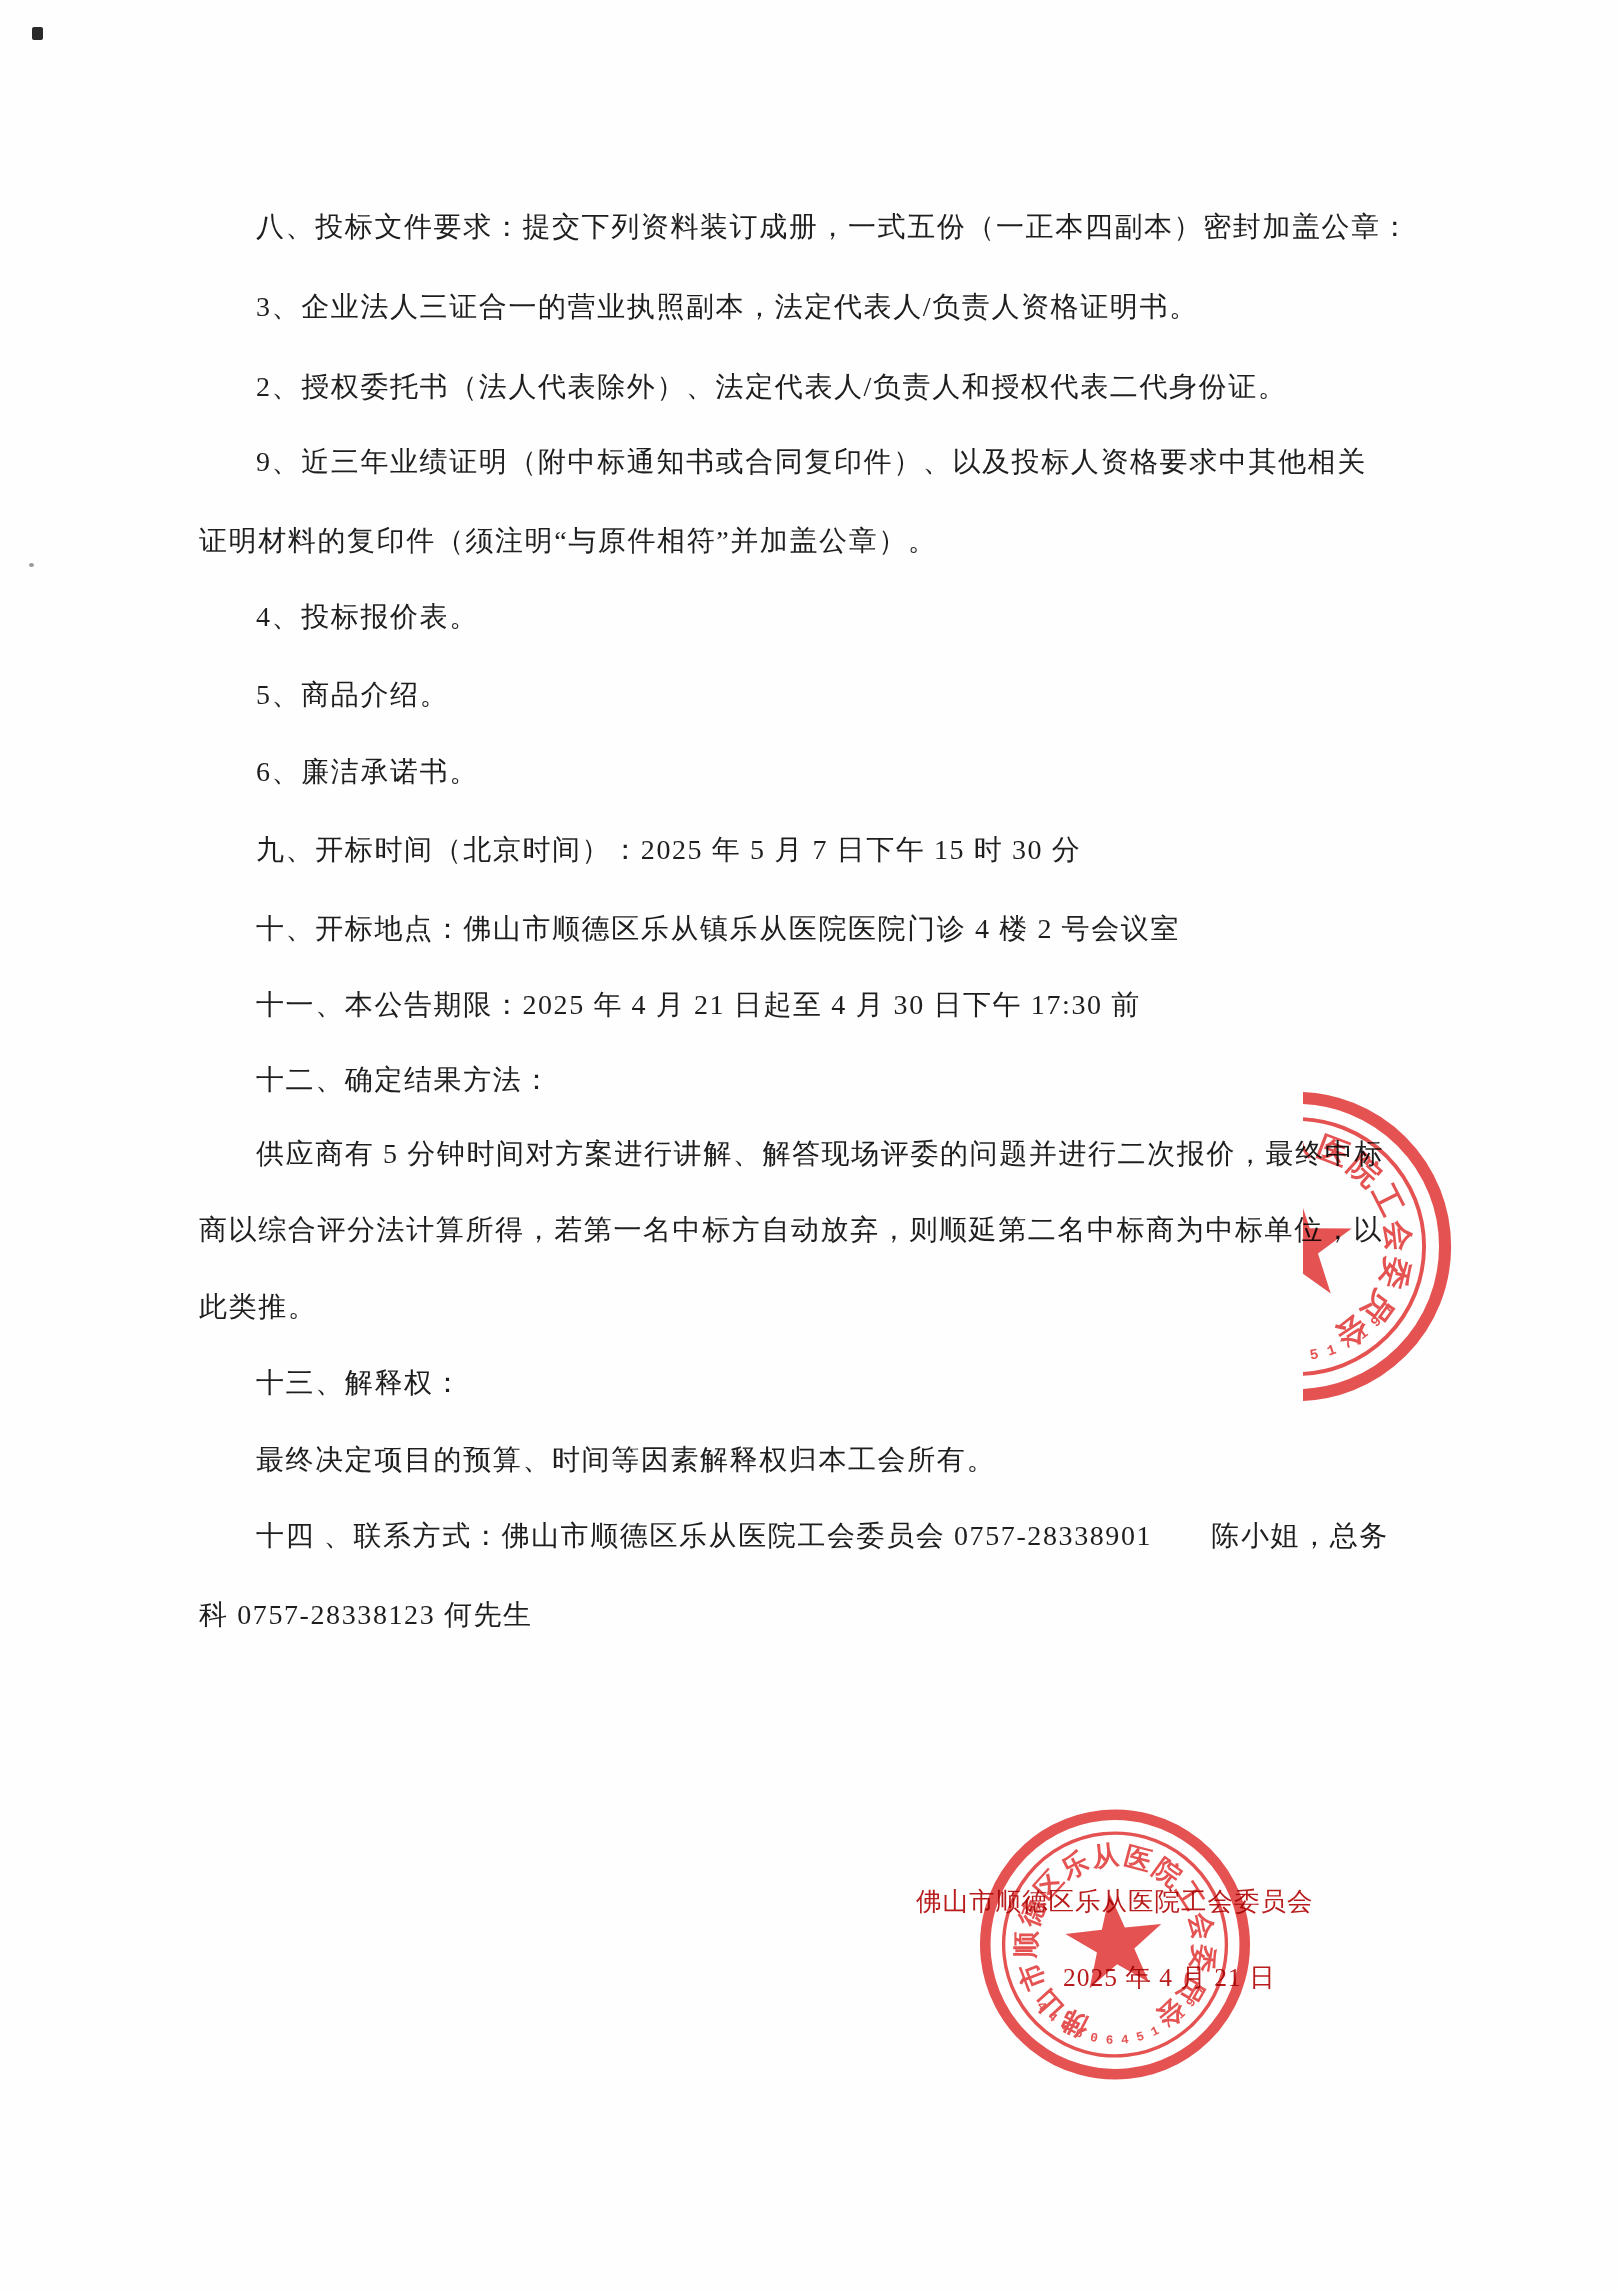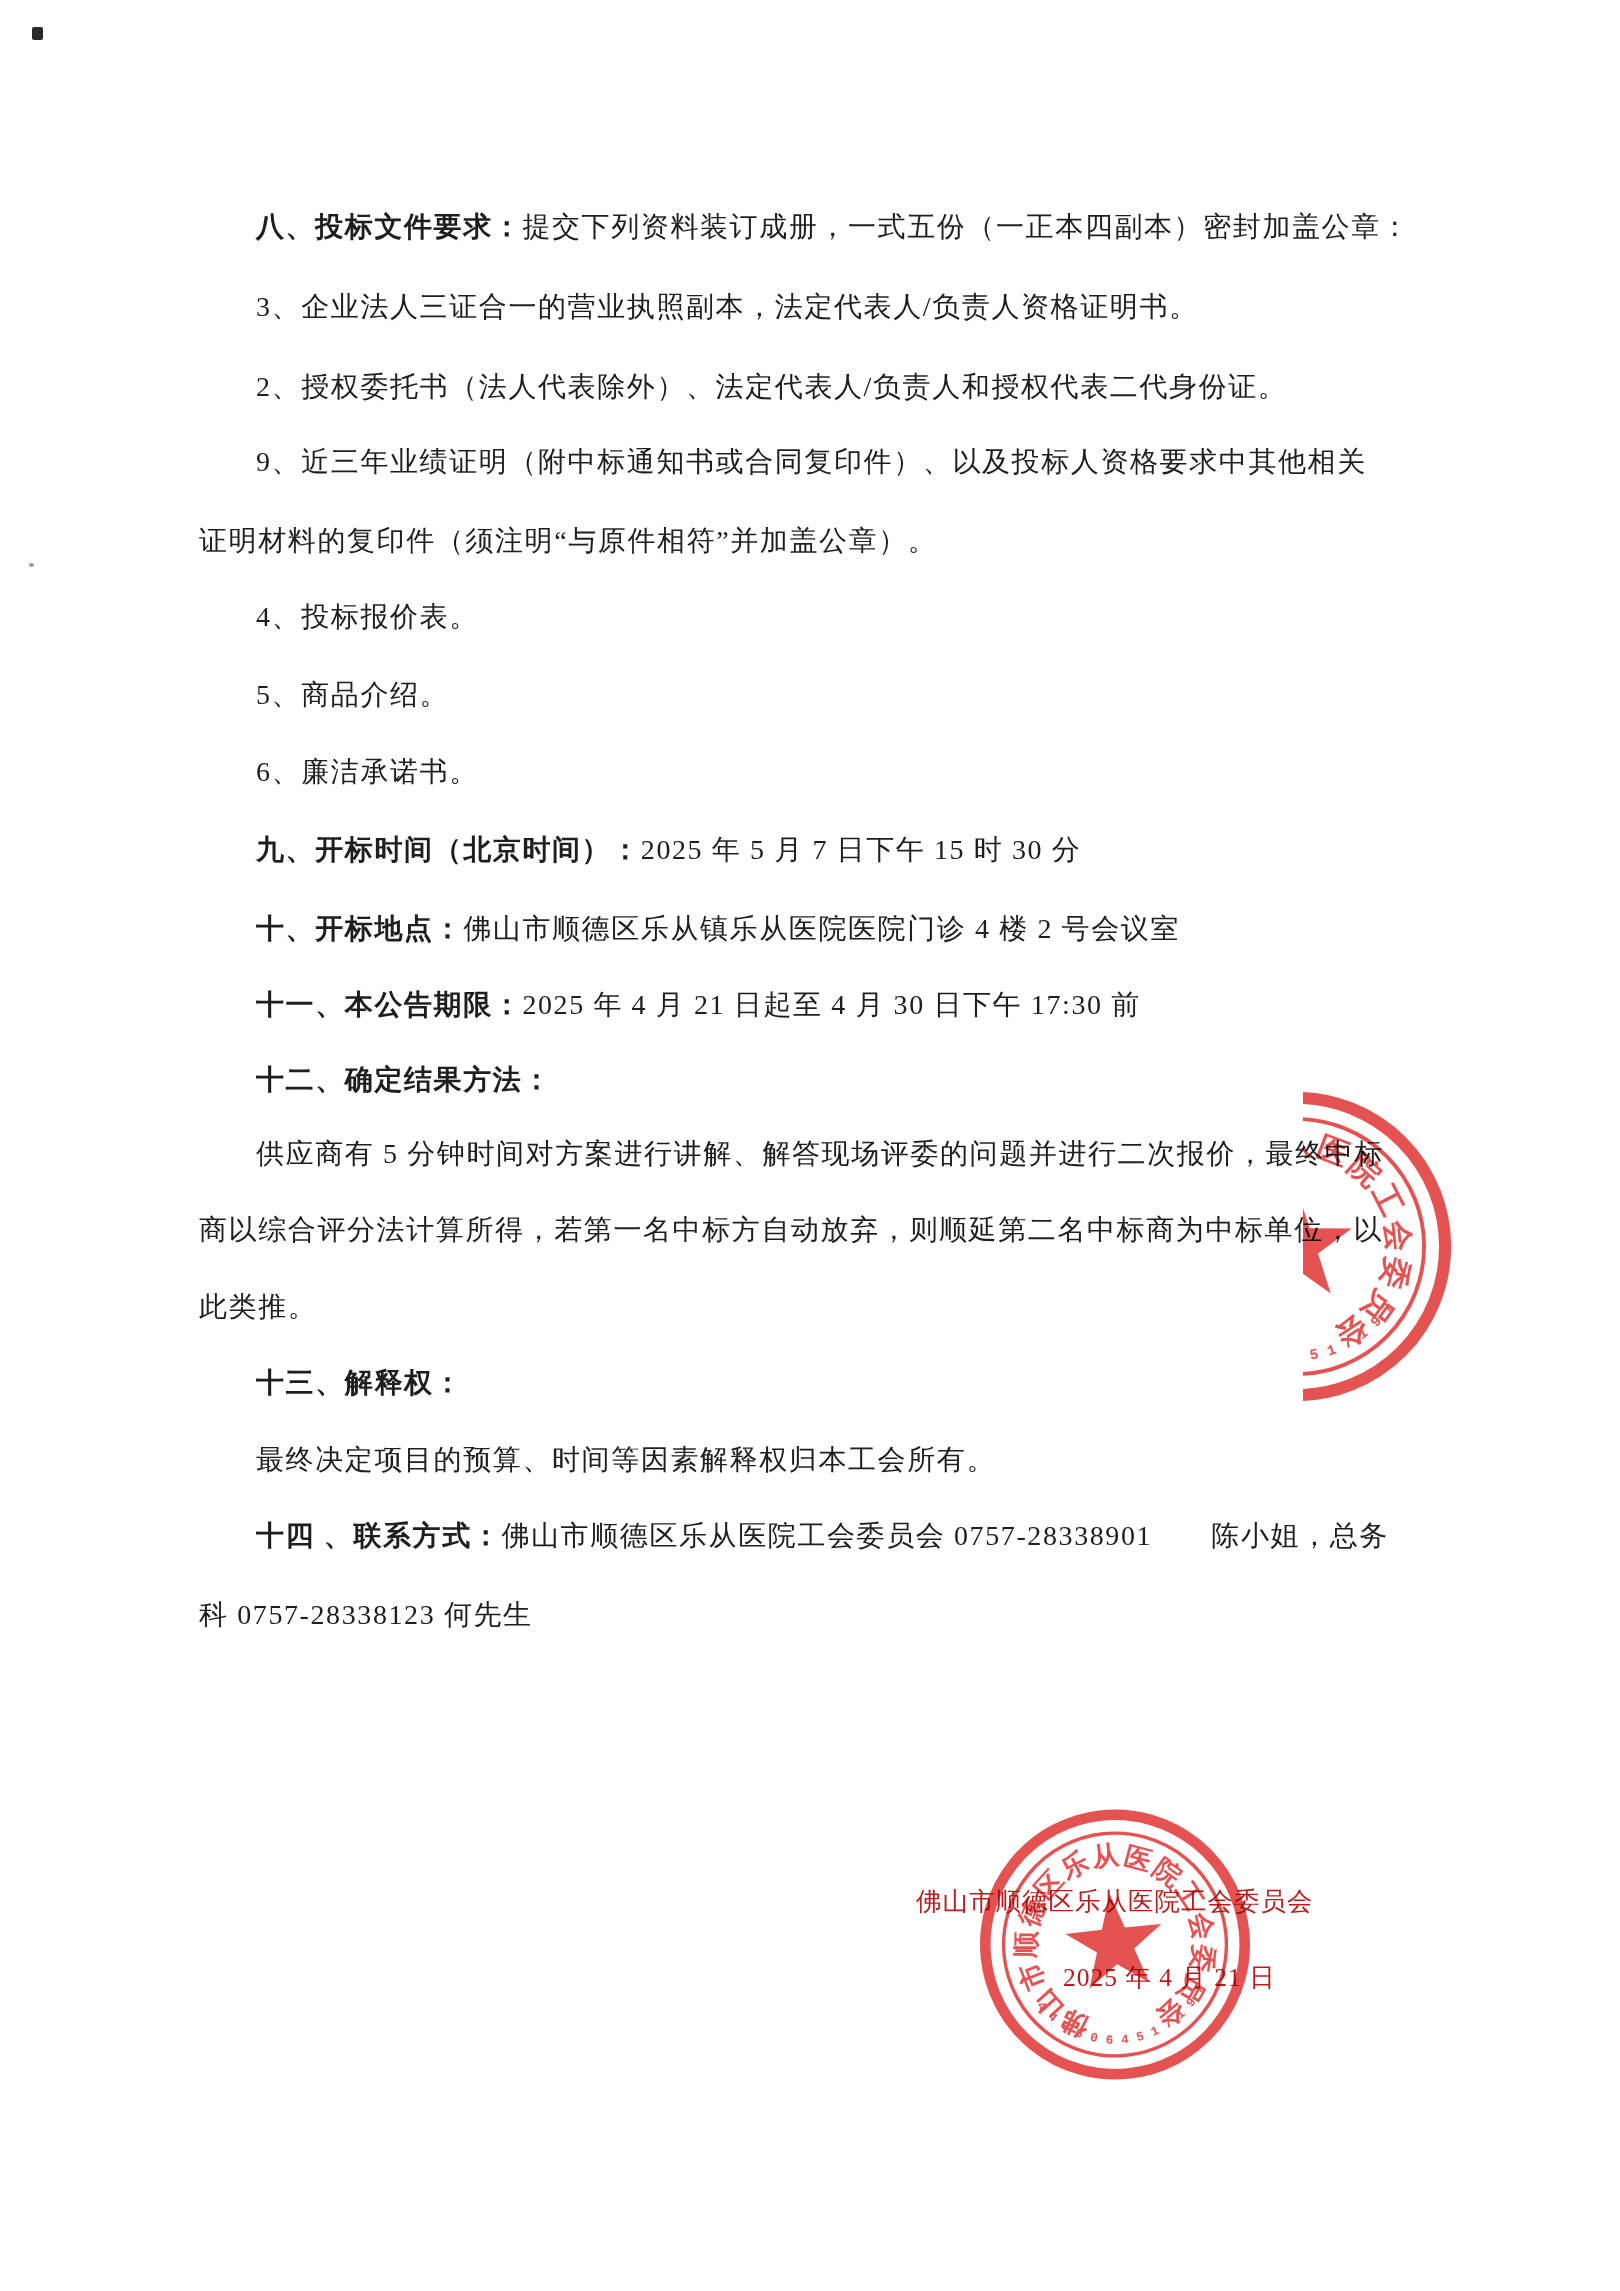--- a/index.html
+++ b/index.html
@@ -14,21 +14,21 @@
   }
   .ln{
     position:absolute;
     left:199px;
     width:1264px;
     font-size:28px;
     letter-spacing:1.6px;
     white-space:nowrap;
     color:#1e1e1e;
   }
-  .ln .b{font-weight:700;}
+  .ln .b{font-weight:400;}
   .ind{padding-left:57px;}
   .sig{
     position:absolute;
     font-size:25.5px;
     letter-spacing:1px;
     white-space:nowrap;
     color:#b91c1c;
   }
   .stamp{
     position:absolute;

